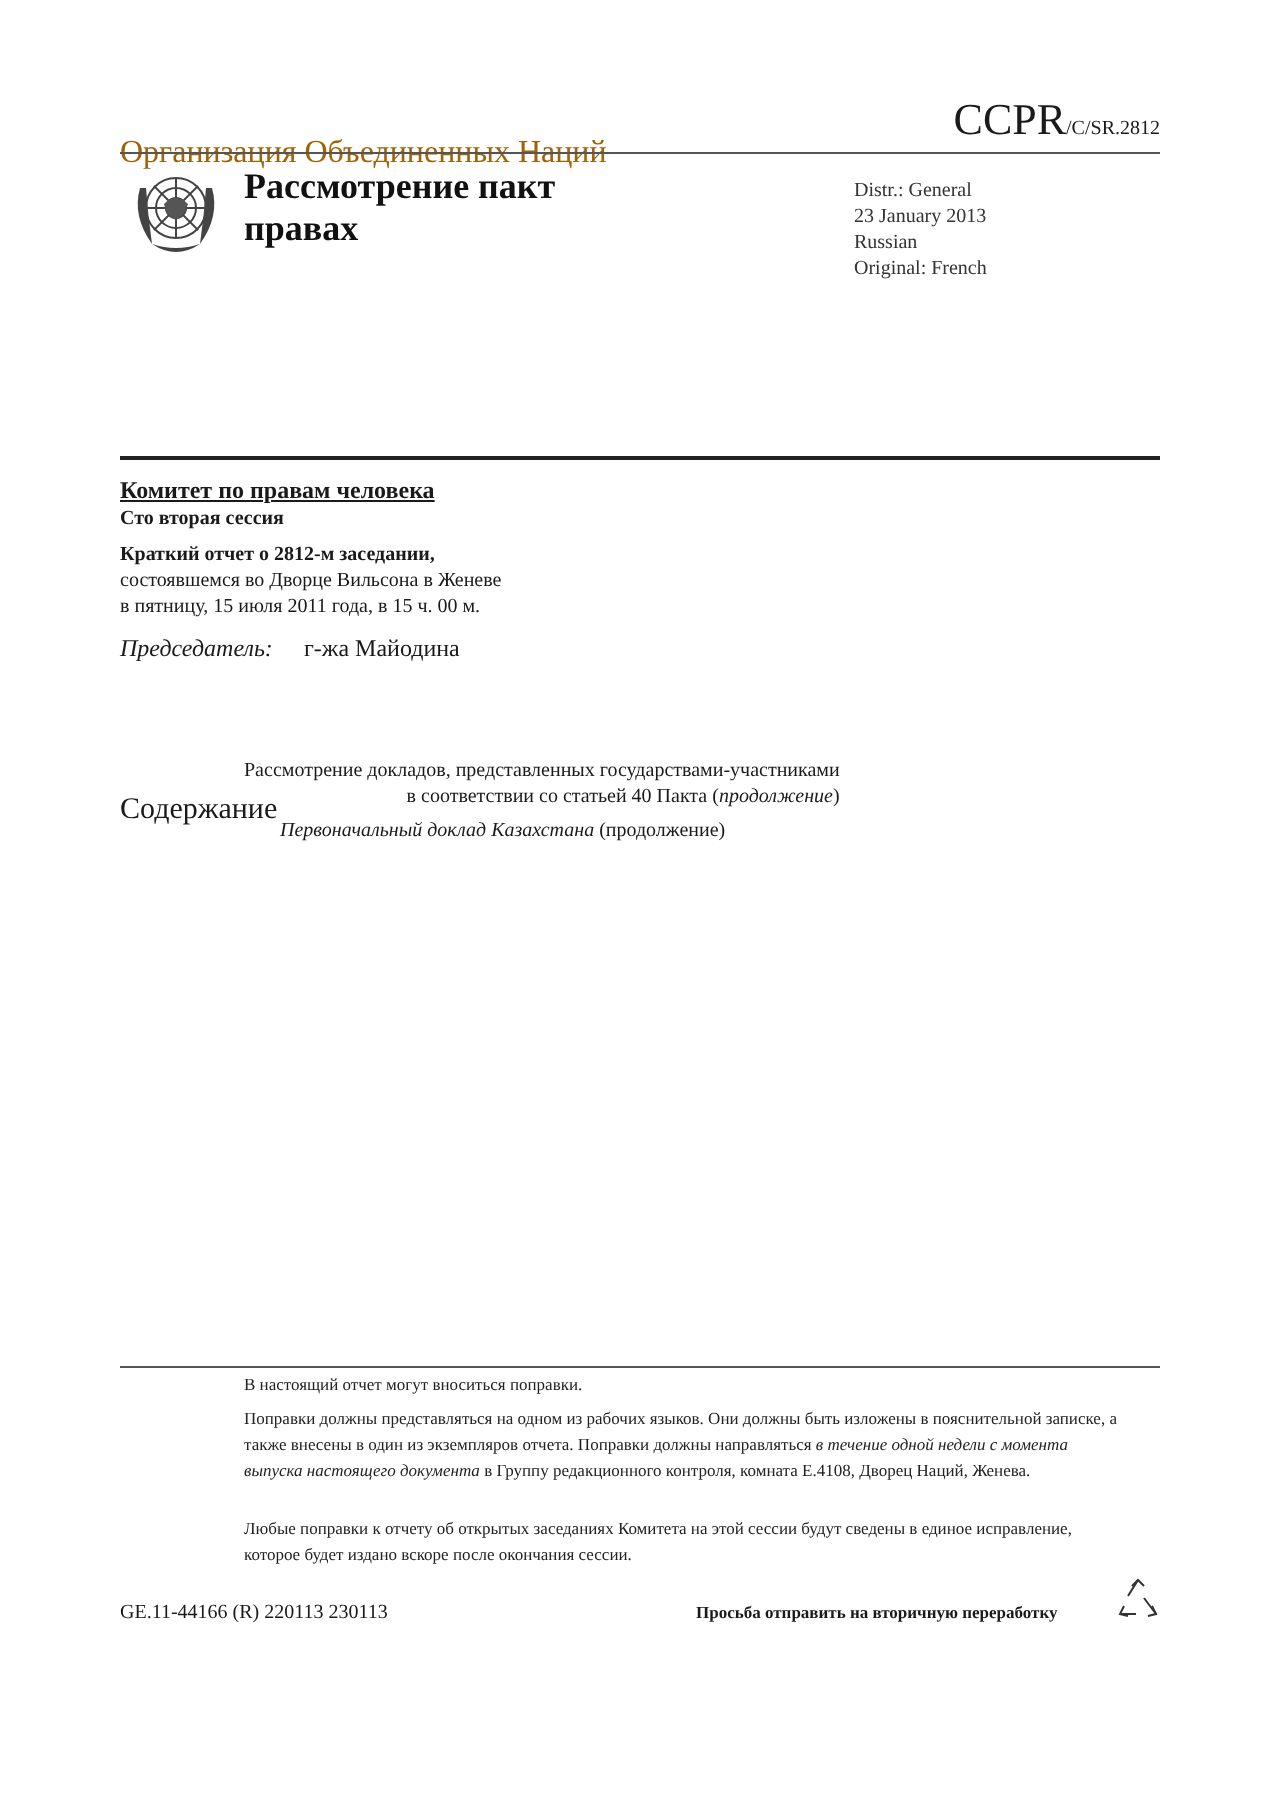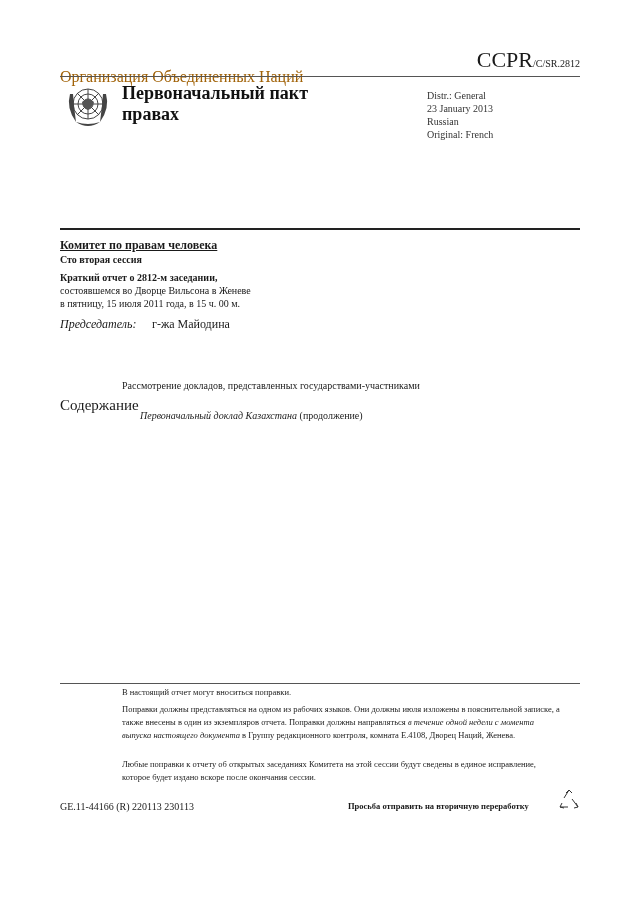--- a/index.html
+++ b/index.html
@@ -57,21 +57,21 @@
   </g>
   <path d="M20 22 q6 -6 12 0 q-2 6 -6 8 q-5 -2 -6 -8z" fill="#555"></path>
   <g fill="#444">
     <path d="M8 14 q-4 14 6 28 q-2 -14 -3 -28z"></path>
     <path d="M44 14 q4 14 -6 28 q2 -14 3 -28z"></path>
     <path d="M14 42 q12 8 24 0 q-12 4 -24 0z"></path>
   </g>
 </svg>
 
 <div class="abs title">
-  <div>Первоначальный пакт</div>
+  <div>Рассмотрение пакт</div>
   <div>правах</div>
 </div>
 
 <div class="abs distr">
   <div>Distr.: General</div>
   <div>23 January 2013</div>
   <div>Russian</div>
   <div>Original: French</div>
 </div>
 
@@ -84,28 +84,29 @@
   <div>состоявшемся во Дворце Вильсона в Женеве</div>
   <div>в пятницу, 15 июля 2011 года, в 15 ч. 00 м.</div>
 </div>
 <div class="abs chair">
   <span class="lbl">Председатель:</span><span>г-жа Майодина</span>
 </div>
 
 <div class="abs contents-h">Содержание</div>
 <div class="abs contents-1">
   <div>Рассмотрение докладов, представленных государствами-участниками</div>
+  <div><span>в соответствии со статьей 40 Пакта (</span><span class="it">продолжение</span><span>)</span></div>
 </div>
 <div class="abs contents-2">
   <span class="it">Первоначальный доклад Казахстана</span><span> (продолжение)</span>
 </div>
 
 <div class="abs rule3"></div>
 <div class="abs foot f1">В настоящий отчет могут вноситься поправки.</div>
-<div class="abs foot f2"><span>Поправки должны представляться на одном из рабочих языков. Они должны июля изложены в пояснительной записке, а также внесены в один из экземпляров отчета. Поправки должны направляться </span><span class="it">в течение одной недели с момента выпуска настоящего документа</span><span> в Группу редакционного контроля, комната E.4108, Дворец Наций, Женева.</span></div>
+<div class="abs foot f2"><span>Поправки должны представляться на одном из рабочих языков. Они должны быть изложены в пояснительной записке, а также внесены в один из экземпляров отчета. Поправки должны направляться </span><span class="it">в течение одной недели с момента выпуска настоящего документа</span><span> в Группу редакционного контроля, комната E.4108, Дворец Наций, Женева.</span></div>
 <div class="abs foot f3">Любые поправки к отчету об открытых заседаниях Комитета на этой сессии будут сведены в единое исправление, которое будет издано вскоре после окончания сессии.</div>
 
 <div class="abs docno">GE.11-44166  (R)  220113  230113</div>
 <div class="abs recycle-txt">Просьба отправить на вторичную переработку</div>
 <svg class="abs recycle" viewBox="0 0 22 22">
   <g fill="none" stroke="#333" stroke-width="1">
     <path d="M8 4 l3 -3 l3 3"></path>
       <path d="M11 1 l-5 8"></path>
     <path d="M18 14 l2 4 l-4 1"></path>
       <path d="M20 18 l-6 -8"></path>

